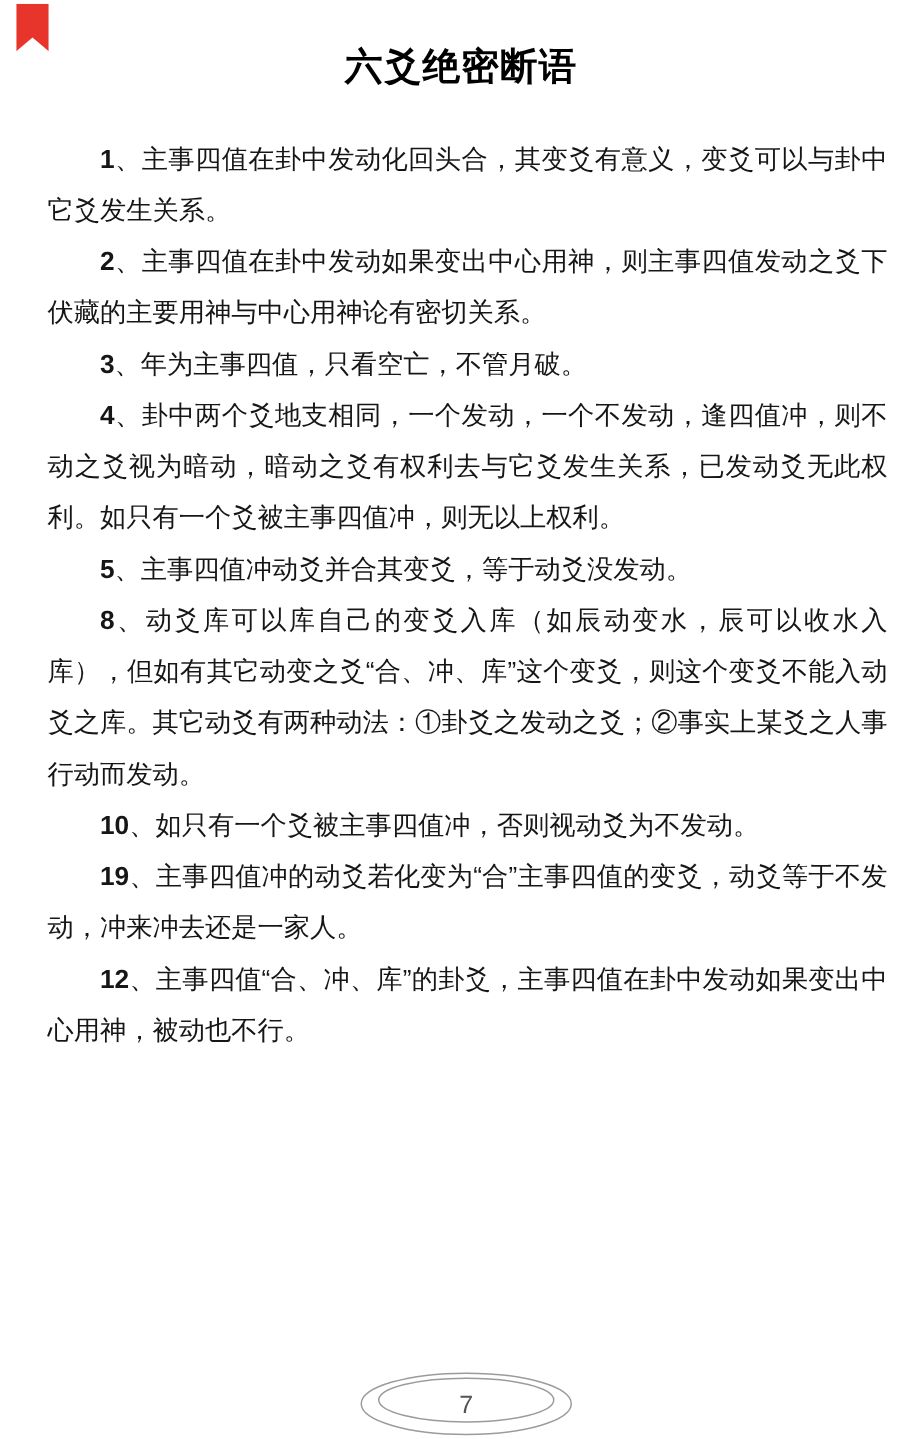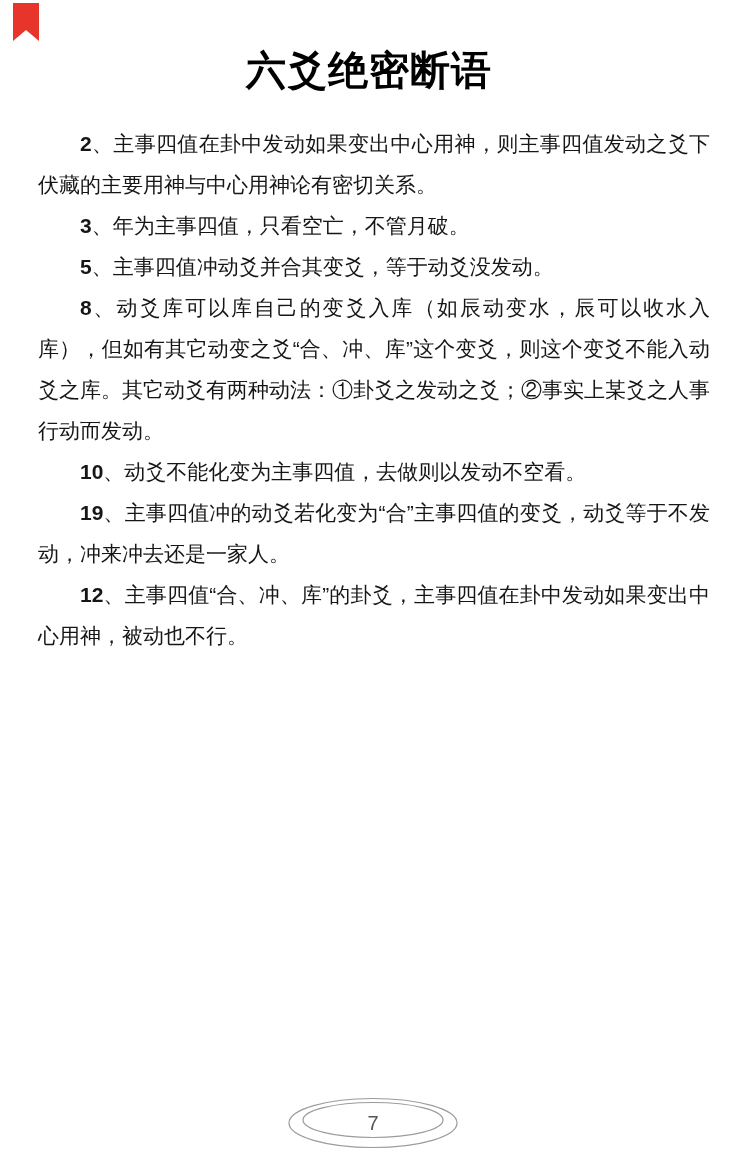--- a/index.html
+++ b/index.html
@@ -14,23 +14,23 @@
   }
   .bookmark {
     position: absolute;
     left: 13px;
     top: 3px;
     width: 26px;
     height: 38px;
   }
   .title {
     margin: 0;
-    padding-top: 50px;
+    padding-top: 34px;
     text-align: center;
-    font-size: 40px;
+    font-size: 30px;
     line-height: 40px;
     font-weight: 700;
     letter-spacing: 1px;
     color: #000000;
   }
   .body-text {
     margin: 33px 28px 0 38px;
     font-size: 21px;
     line-height: 41px;
     text-align: justify;
@@ -60,25 +60,27 @@
 
 <div class="page">
 
   <svg class="bookmark" viewBox="0 0 26 38" width="26" height="38">
     <polygon points="0,0 26,0 26,38 13,27 0,38" fill="#e8352b"></polygon>
   </svg>
 
   <h1 class="title">六爻绝密断语</h1>
 
   <div class="body-text">
+    <p><span class="para-num">1</span><span>、</span><span>主事四值在卦中发动化回头合，其变爻有意义，变爻可以与卦中它爻发生关系。</span></p>
     <p><span class="para-num">2</span><span>、</span><span>主事四值在卦中发动如果变出中心用神，则主事四值发动之爻下伏藏的主要用神与中心用神论有密切关系。</span></p>
     <p><span class="para-num">3</span><span>、</span><span>年为主事四值，只看空亡，不管月破。</span></p>
+    <p><span class="para-num">4</span><span>、</span><span>卦中两个爻地支相同，一个发动，一个不发动，逢四值冲，则不动之爻视为暗动，暗动之爻有权利去与它爻发生关系，已发动爻无此权利。如只有一个爻被主事四值冲，则无以上权利。</span></p>
     <p><span class="para-num">5</span><span>、</span><span>主事四值冲动爻并合其变爻，等于动爻没发动。</span></p>
     <p><span class="para-num">8</span><span>、</span><span>动爻库可以库自己的变爻入库（如辰动变水，辰可以收水入库），但如有其它动变之爻“合、冲、库”这个变爻，则这个变爻不能入动爻之库。其它动爻有两种动法：①卦爻之发动之爻；②事实上某爻之人事行动而发动。</span></p>
-    <p><span class="para-num">10</span><span>、</span><span>动爻不能化变为主事四值，去做则以发动不空看。</span></p>
+    <p><span class="para-num">10</span><span>、</span><span>如只有一个爻被主事四值冲，否则视动爻为不发动。</span></p>
     <p><span class="para-num">19</span><span>、</span><span>主事四值冲的动爻若化变为“合”主事四值的变爻，动爻等于不发动，冲来冲去还是一家人。</span></p>
     <p><span class="para-num">12</span><span>、</span><span>主事四值“合、冲、库”的卦爻，主事四值在卦中发动如果变出中心用神，被动也不行。</span></p>
   </div>
 
   <svg class="footer-ornament" viewBox="0 0 176 56" width="176" height="56">
     <ellipse cx="88" cy="27" rx="84" ry="24.5" fill="none" stroke-width="1.2" stroke="#9b9b9b"></ellipse>
     <ellipse cx="88" cy="24" rx="70" ry="17.5" fill="none" stroke-width="1.2" stroke="#9b9b9b"></ellipse>
     <text x="88" y="34" text-anchor="middle">7</text>
   </svg>
 

